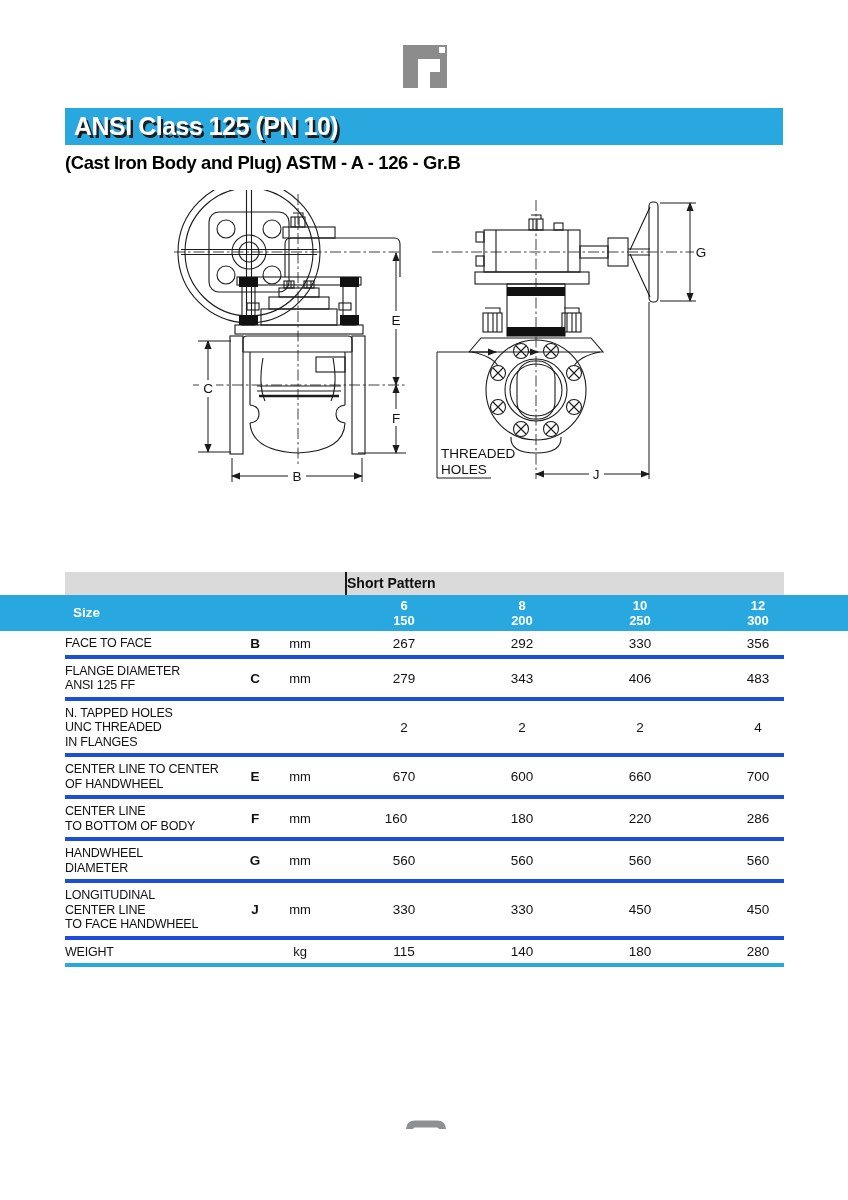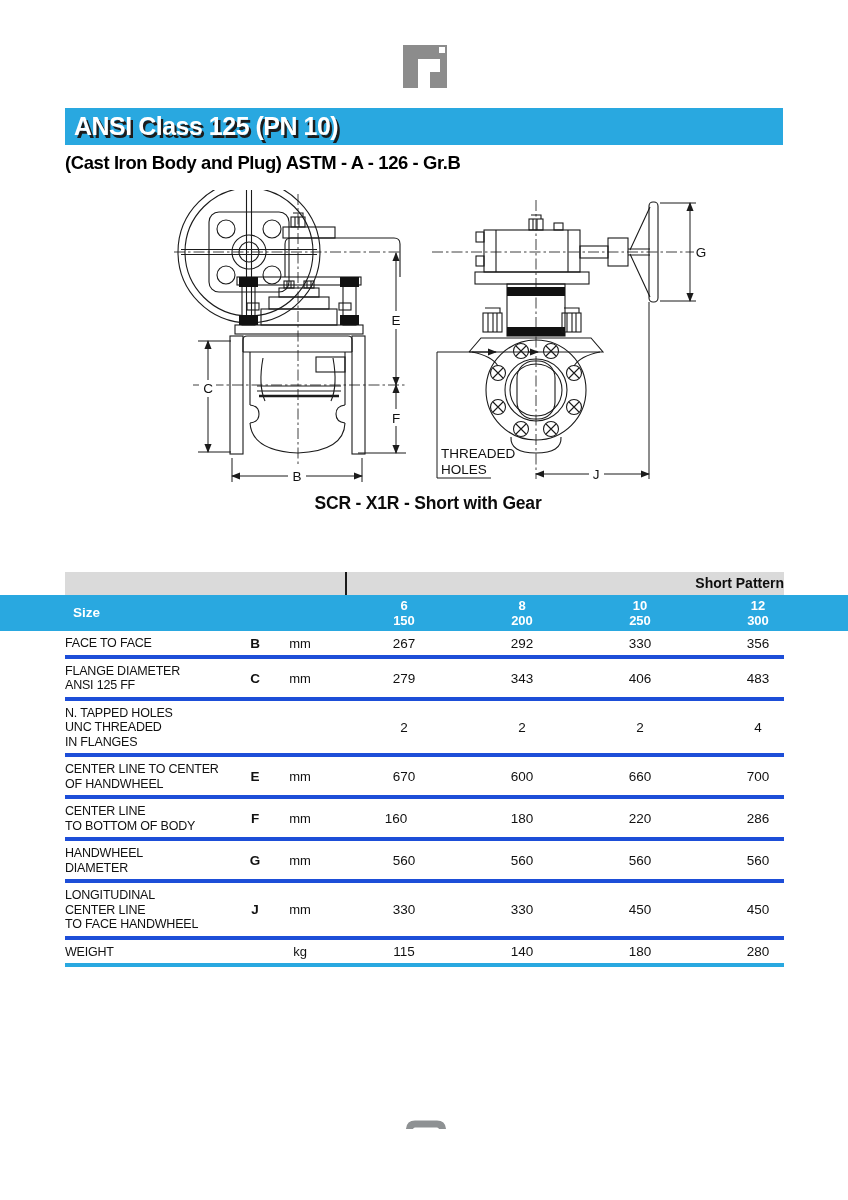--- a/index.html
+++ b/index.html
@@ -25,21 +25,21 @@
   svg .cl{stroke:#2a2a2a;stroke-width:0.9;fill:none;stroke-dasharray:11 3 2.5 3;}
   svg .blk{fill:#111;stroke:none;}
   svg .dim{stroke:#1b1b1b;stroke-width:1;fill:none;}
   svg text{font-family:"Liberation Sans","DejaVu Sans",sans-serif;font-size:13.5px;fill:#111;}
   svg .wbg{fill:#fff;stroke:none;}
 
   
   .tablewrap{position:absolute;left:0;top:572px;width:848px;}
   .grayband{position:absolute;left:65px;top:0;width:719px;height:23px;background:#dadada;}
   .grayband .div{position:absolute;left:280px;top:0;width:2px;height:23px;background:#1a1a1a;}
-  .grayband .sp{position:absolute;left:282px;right:0;top:3px;text-align:right;
+  .grayband .sp{position:absolute;left:282px;right:0;top:3px;text-align:left;
         font-size:14px;font-weight:bold;color:#0e0e0e;}
   .bluerow{position:absolute;left:0;top:23px;width:848px;height:36px;background:var(--accent);
         color:#fff;font-weight:bold;padding-left:9px;}
   .bluerow .size{position:absolute;left:73px;top:10px;font-size:13.5px;}
   .bluerow .npsdn{position:absolute;left:270px;top:3px;width:60px;text-align:center;
         font-size:13px;line-height:15px;margin-top:36px;}
   .bluerow .colhead{position:absolute;top:3px;width:118px;text-align:center;
         font-size:13px;line-height:15px;}
   .rows{position:absolute;left:65px;top:59px;width:719px;}
   .t-row{position:relative;border-bottom:4px solid #1d4ed8;padding:5px 0 4px 0;min-height:14px;}
@@ -236,21 +236,20 @@
         <text x="701" y="257" text-anchor="middle">G</text>
 
         <path class="dim" d="M649,302 V479"></path>
         <line class="dim" x1="536" y1="474" x2="649" y2="474" marker-start="url(#ar)" marker-end="url(#ar)"></line>
         <rect class="wbg" x="589" y="465" width="15" height="17"></rect>
         <text x="596" y="479" text-anchor="middle">J</text>
       </g>
     </g>
   </svg>
 
-  <div class="caption">SCR - X1R - Short with Gear</div>
 
   <div class="tablewrap">
     <div class="grayband">
       <div class="div"></div>
       <div class="sp">Short Pattern</div>
     </div>
     <div class="bluerow">
       <div class="size">Size</div>
       <div class="npsdn">
           <div>NPS</div>

